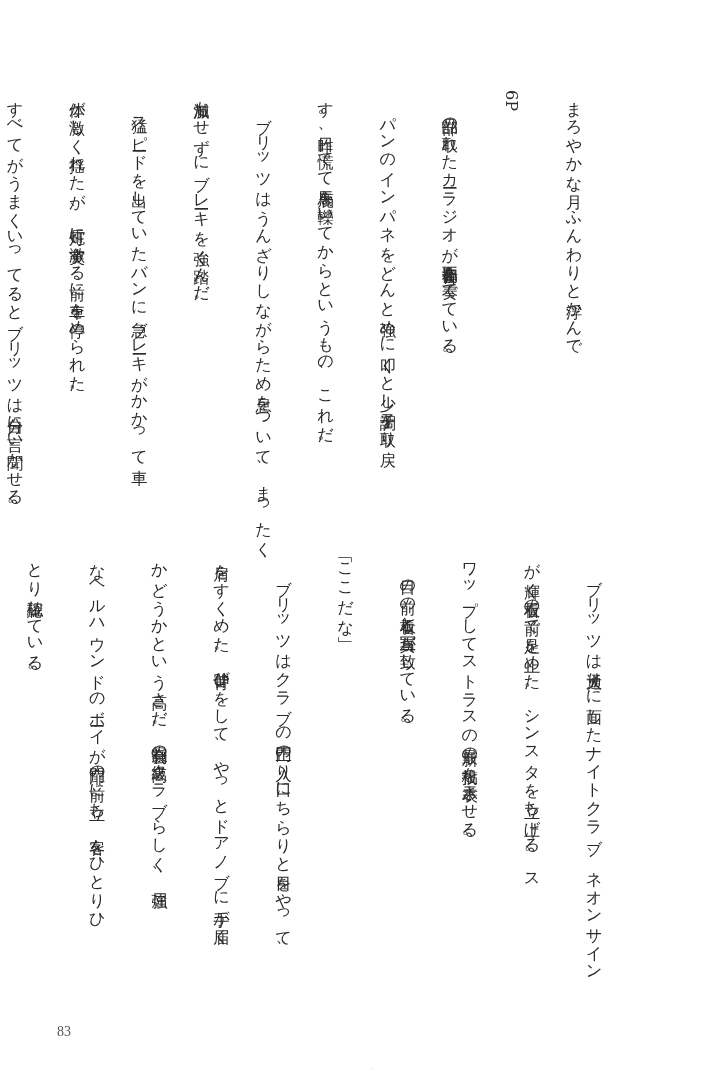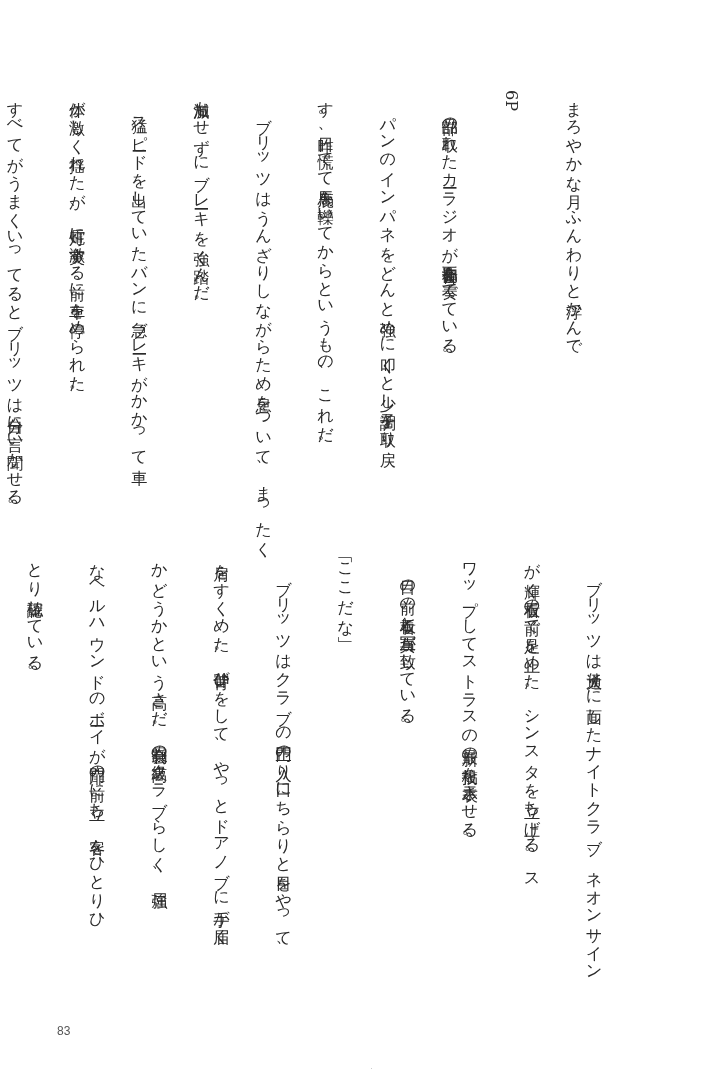--- a/index.html
+++ b/index.html
@@ -34,22 +34,22 @@
       top: 552px;
       height: 430px;
     }
     .line {
       display: block;
     }
     .page-number {
       position: absolute;
       left: 57px;
       top: 1024px;
-      font-family: Liberation Sans, sans-serif;
-      font-size: 12px;
+      font-family: Liberation Serif, serif;
+      font-size: 14px;
       color: #555555;
     }
     .speck {
       position: absolute;
       left: 371px;
       top: 1068px;
       width: 1px;
       height: 1px;
       background: #cccccc;
     }

